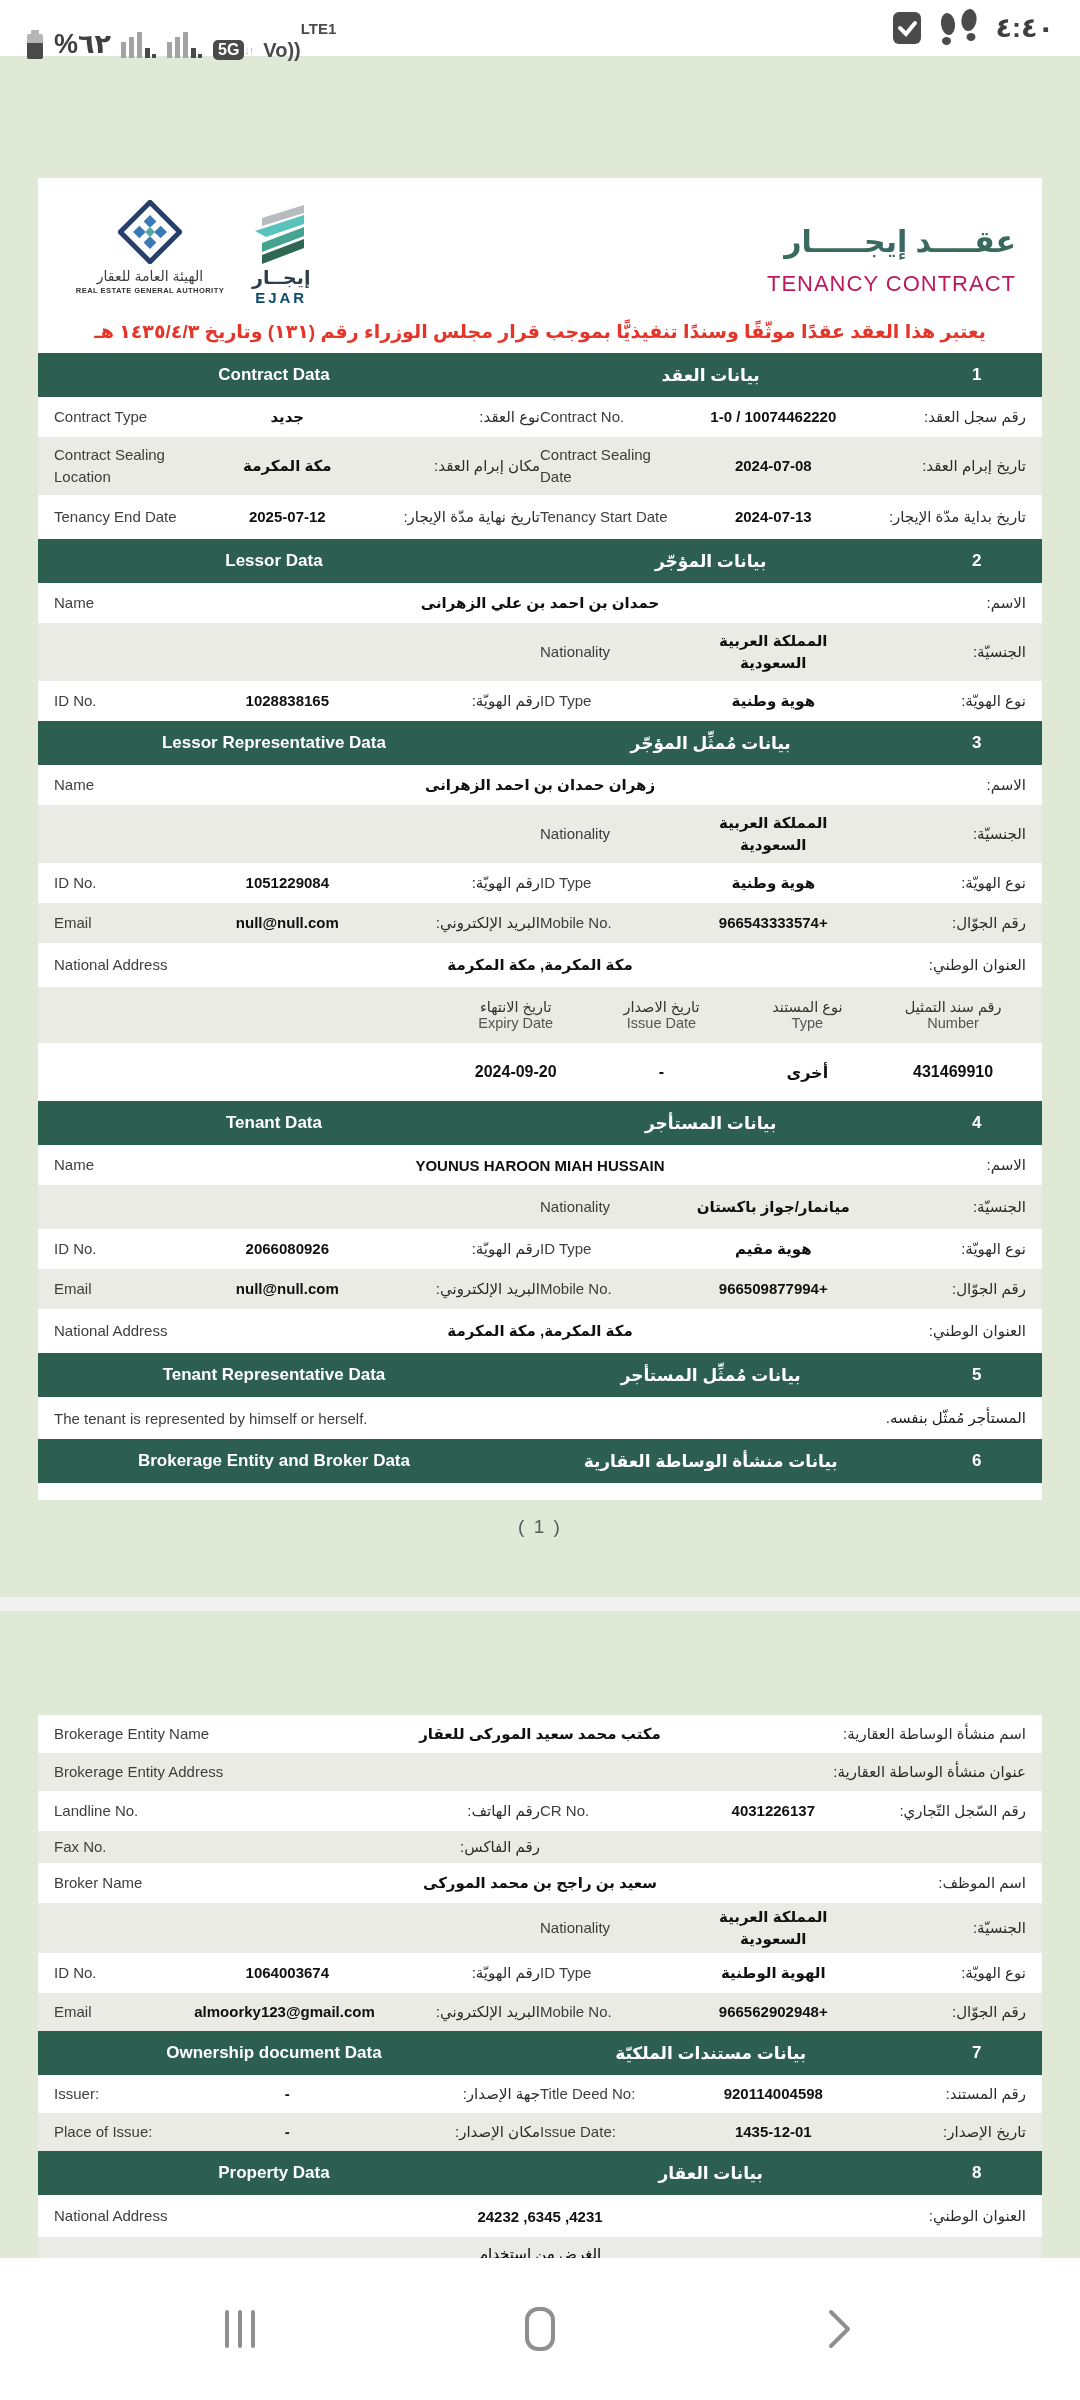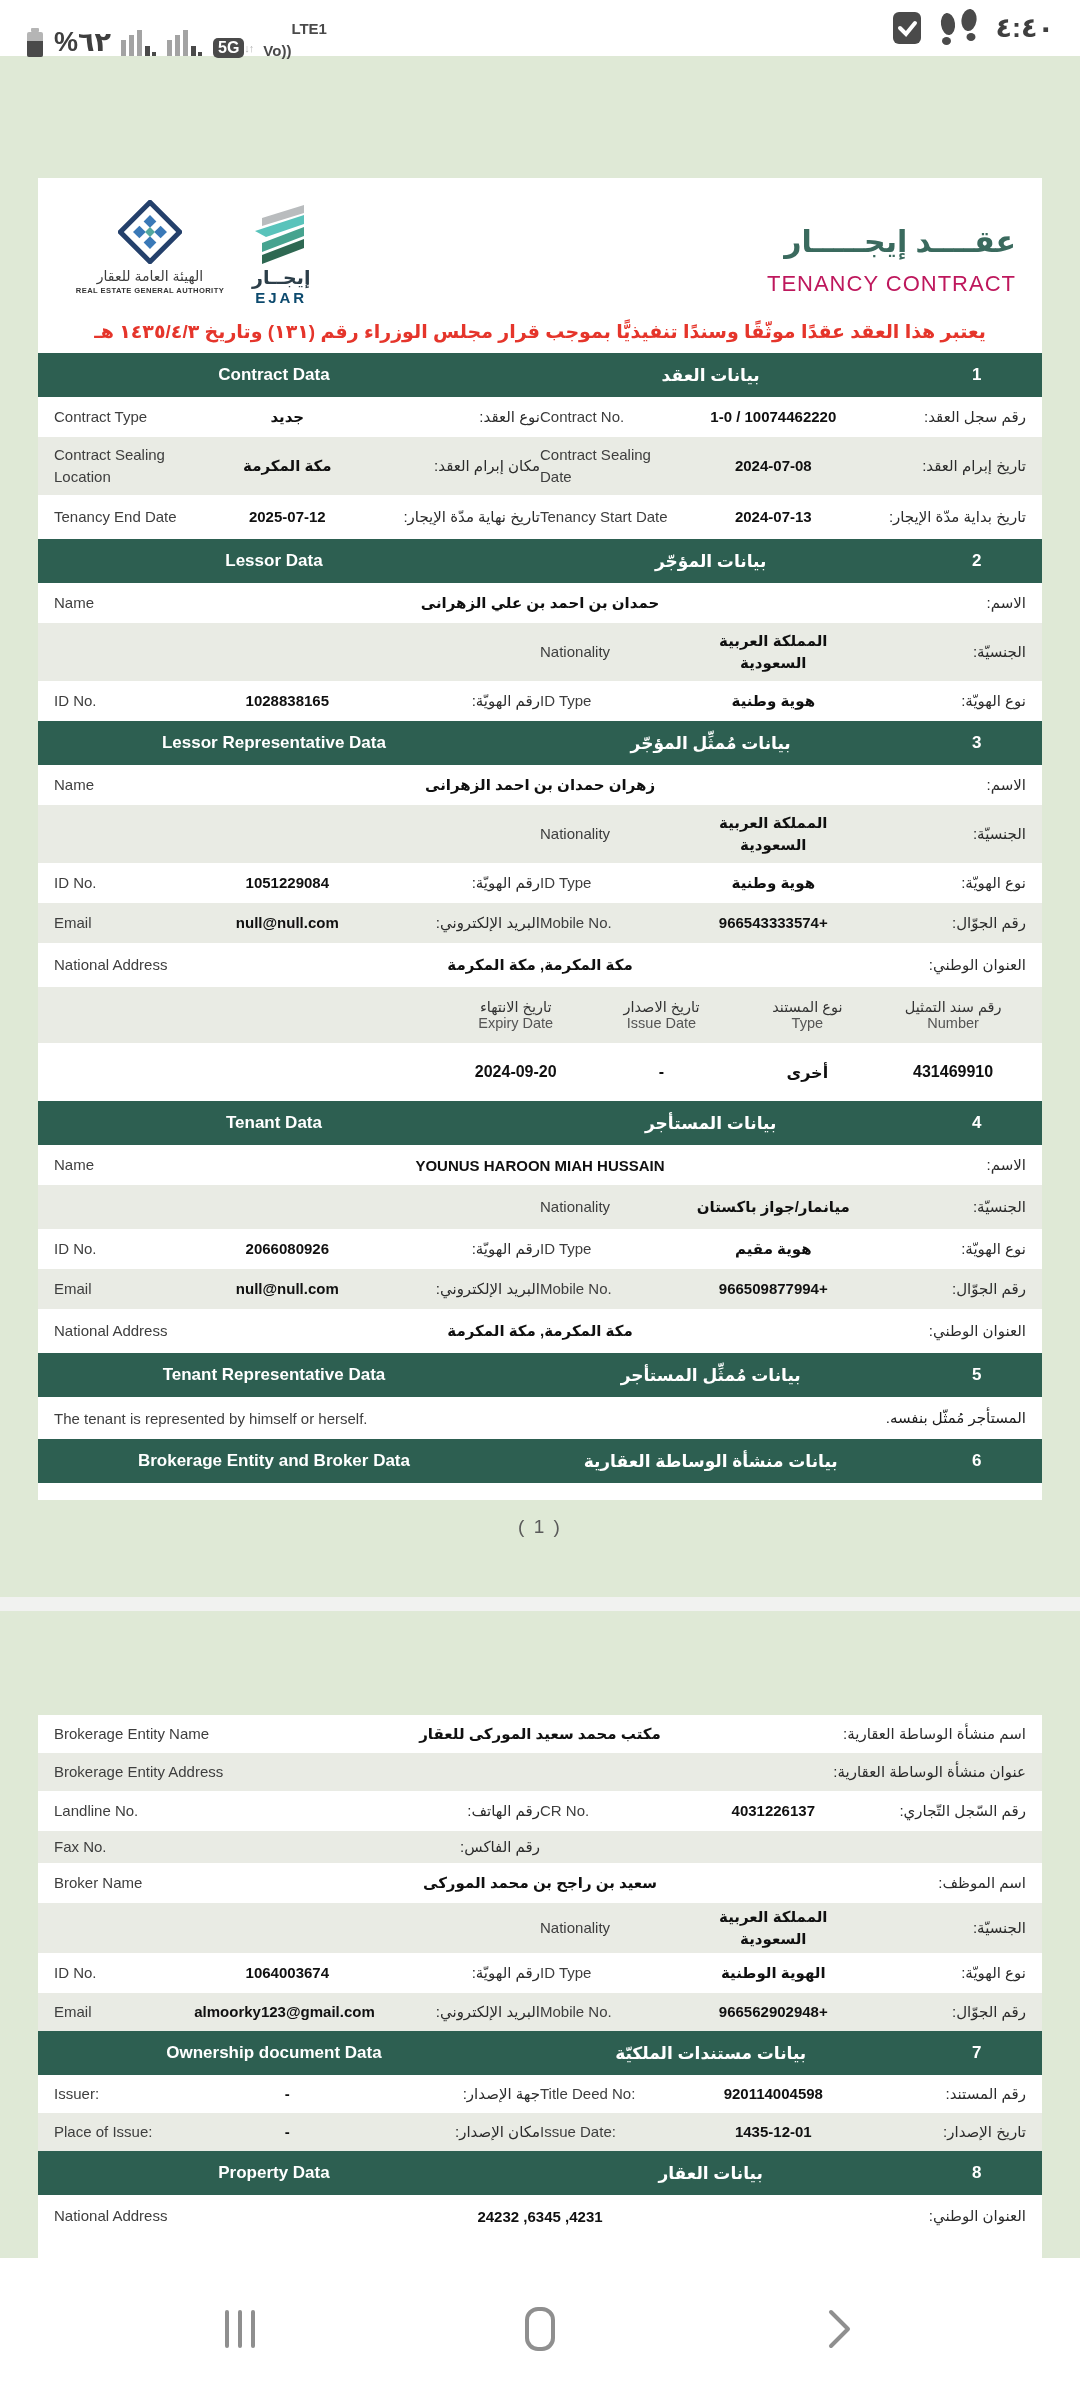--- a/index.html
+++ b/index.html
@@ -7,21 +7,21 @@
     font-family:"Liberation Sans","DejaVu Sans",sans-serif;overflow:hidden;}
   
   .statusbar{position:absolute;top:0;left:0;width:100%;height:56px;background:#ffffff;
     display:flex;justify-content:space-between;align-items:center;padding:0 26px;box-sizing:border-box;}
   .sb-left{display:flex;align-items:flex-end;gap:10px;direction:ltr;}
   .sb-right{display:flex;align-items:center;gap:14px;}
   .sb-num{font-size:27px;font-weight:700;color:#3f3f3f;}
   .stack{display:flex;flex-direction:row;align-items:center;line-height:1;}
   .badge5g{background:#4a4a4a;color:#fff;font-size:16px;font-weight:700;border-radius:5px;padding:2px 5px;}
   .updown{font-size:11px;color:#b5b5b5;letter-spacing:-1px;margin-top:1px;}
-  .volte{font-size:15px;font-weight:700;color:#4a4a4a;margin-top:44px;}
+  .volte{font-size:20px;font-weight:700;color:#4a4a4a;margin-top:44px;}
   .lte{font-size:15px;font-weight:700;color:#4a4a4a;}
   
   .page{position:absolute;left:38px;width:1004px;background:#ffffff;overflow:hidden;}
   .page1{top:178px;height:1322px;}
   .page2{top:1715px;height:543px;}
   .pgnum{position:absolute;top:1516px;left:0;width:100%;text-align:center;
     color:#5a5a5a;font-size:19px;letter-spacing:2px;}
   .separator{position:absolute;top:1597px;left:0;width:100%;height:14px;background:#f1f2f0;}
   
   .doc-head{display:flex;justify-content:space-between;align-items:flex-start;padding:22px 26px 6px;}
@@ -415,20 +415,23 @@
     <div class="sec">
       <span class="sec-num">8</span>
       <span class="sec-ar">بيانات العقار</span>
       <span class="sec-en">Property Data</span>
     </div>
     <div class="row h42">
       <span class="la">العنوان الوطني:</span>
       <span class="vwide">4231, 6345, 24232</span>
       <span class="le" style="width:17%">National Address</span>
     </div>
+    <div class="row shade h40 partial">
+      <span>الغرض من استخدام</span>
+    </div>
   </div>
 
   <div class="navbar">
     <div class="nav-btn">
       <span class="recents">
           <i></i>
           <i></i>
           <i></i>
         </span>
     </div>

